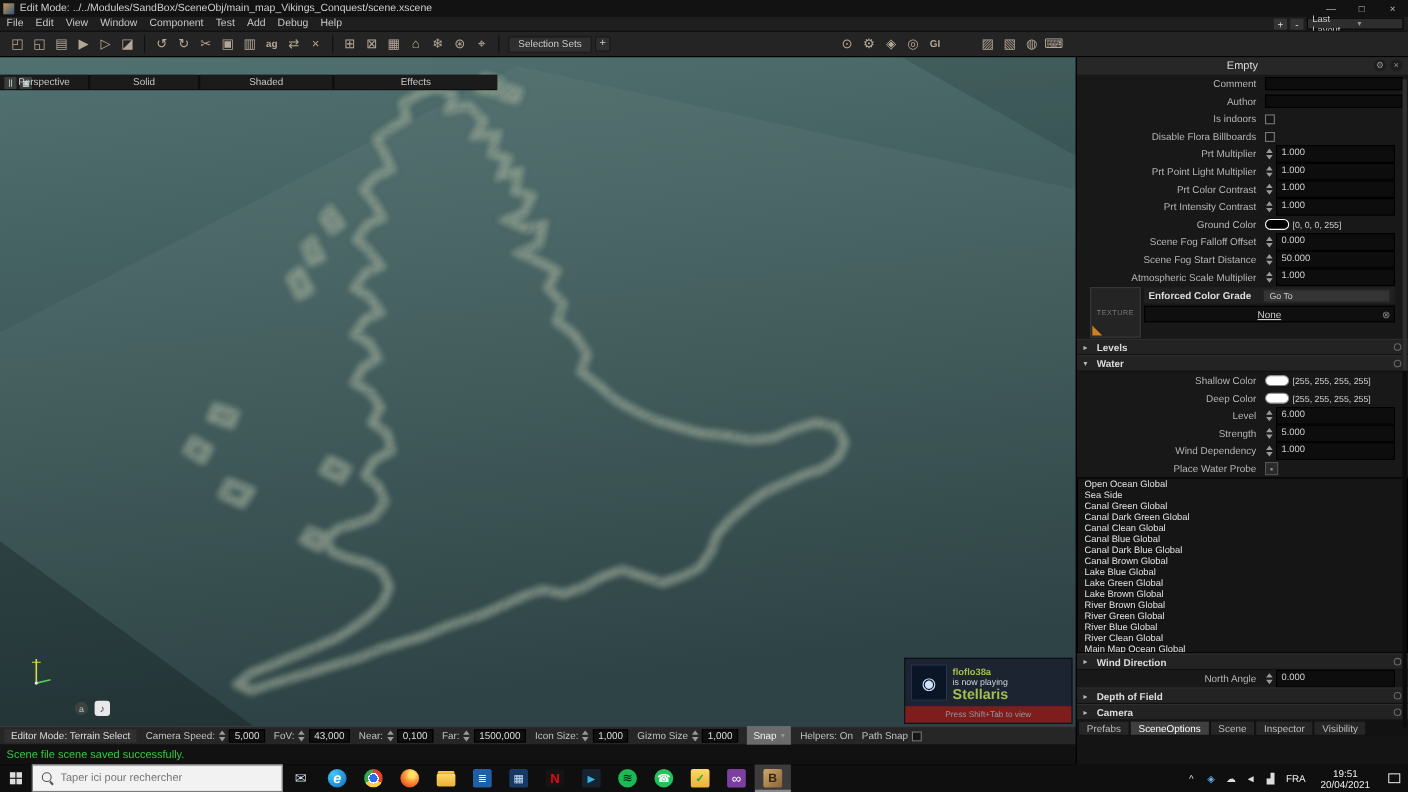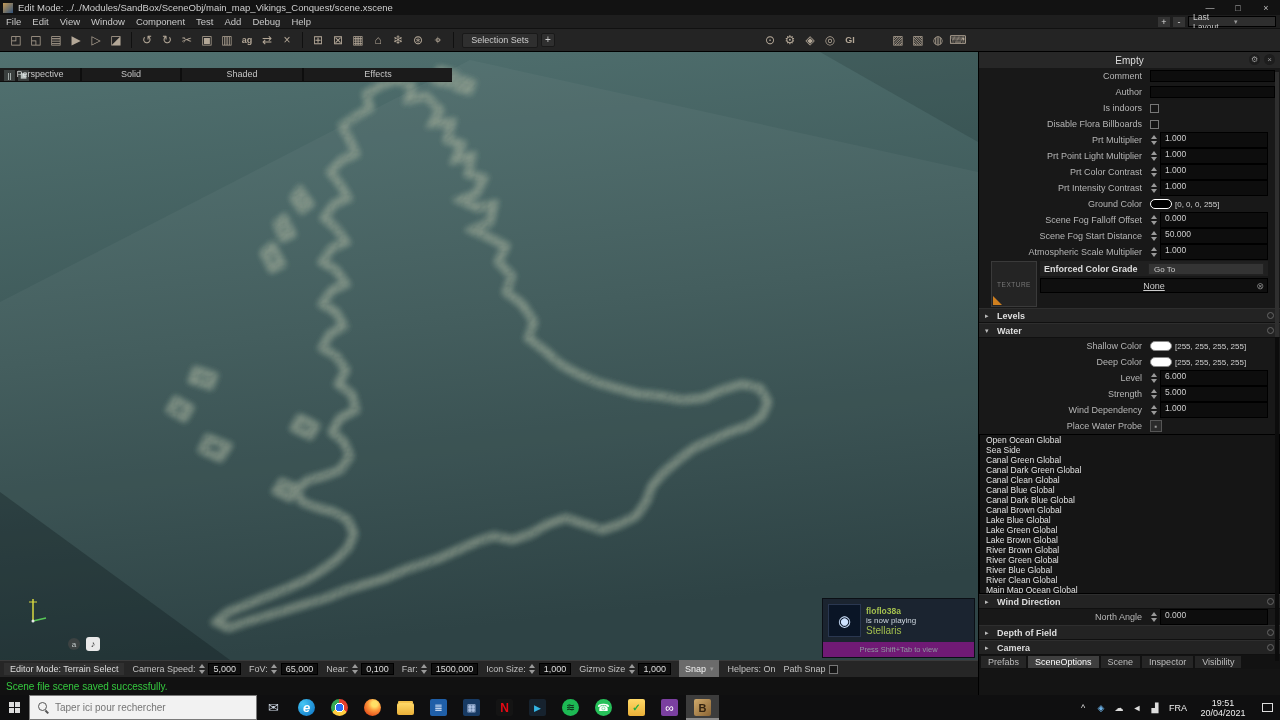--- a/index.html
+++ b/index.html
@@ -47,22 +47,22 @@
   .acirc{position:absolute;left:68px;bottom:10px;width:12px;height:12px;border-radius:50%;background:#3c4242;color:#c4cccc;font-size:8px;display:flex;align-items:center;justify-content:center;}
   .wicon{position:absolute;left:86px;bottom:9px;width:14px;height:14px;background:#e9e9e9;border-radius:3px;color:#333;font-size:9px;display:flex;align-items:center;justify-content:center;}
 
   
   .steam{position:absolute;right:3px;bottom:2px;width:153px;height:60px;background:#1b2430;border:1px solid #0b0f15;display:flex;flex-direction:column;}
   .sn-top{flex:1;display:flex;gap:5px;padding:5px;}
   .sn-icon{width:33px;height:33px;background:#0a1526;color:#cfe3ff;font-size:15px;display:flex;align-items:center;justify-content:center;border:1px solid #2a3750;}
   .sn-txt{display:flex;flex-direction:column;justify-content:center;line-height:10px;}
   .sn-user{color:#a3bf4e;font-size:8.5px;font-weight:bold;}
   .sn-act{color:#cdd6de;font-size:8px;}
-  .sn-game{color:#a3bf4e;font-size:10px;font-weight:normal;}
-  .sn-hint{height:15px;background:#701a75;color:#8f98a0;font-size:7.5px;display:flex;align-items:center;justify-content:center;}
+  .sn-game{color:#a3bf4e;font-size:13px;font-weight:bold;}
+  .sn-hint{height:15px;background:#7f1d1d;color:#8f98a0;font-size:7.5px;display:flex;align-items:center;justify-content:center;}
 
   
   .statusbar{height:17px;background:#262626;border-top:1px solid #3a3a3a;display:flex;align-items:center;gap:8px;padding:0 4px;font-size:9px;color:#c0c0c0;flex:0 0 auto;white-space:nowrap;}
   .chip-mode{background:#303030;padding:1px 6px;color:#ddd;}
   .sitem{display:flex;align-items:center;gap:3px;}
   .sbox{background:#0f0f0f;border:1px solid #000;padding:0 4px;height:12px;line-height:11px;color:#ddd;min-width:32px;}
   .spin{display:flex;flex-direction:column;gap:2px;align-items:center;width:7px;}
   .spin .up{width:0;height:0;border-left:3px solid transparent;border-right:3px solid transparent;border-bottom:4px solid #9a9a9a;}
   .spin .dn{width:0;height:0;border-left:3px solid transparent;border-right:3px solid transparent;border-top:4px solid #9a9a9a;}
   .snapbtn{background:#6b6b6b;color:#f2f2f2;padding:16px 6px;height:13px;display:flex;gap:4px;align-items:center;}
@@ -283,21 +283,21 @@
               <i class="dn"></i>
             </span>
           <span class="sbox">5,000</span>
         </span>
         <span class="sitem">
           <span>FoV:</span>
           <span class="spin">
               <i class="up"></i>
               <i class="dn"></i>
             </span>
-          <span class="sbox">65,000</span>
+          <span class="sbox">43,000</span>
         </span>
         <span class="sitem">
           <span>Near:</span>
           <span class="spin">
               <i class="up"></i>
               <i class="dn"></i>
             </span>
           <span class="sbox">0,100</span>
         </span>
         <span class="sitem">

